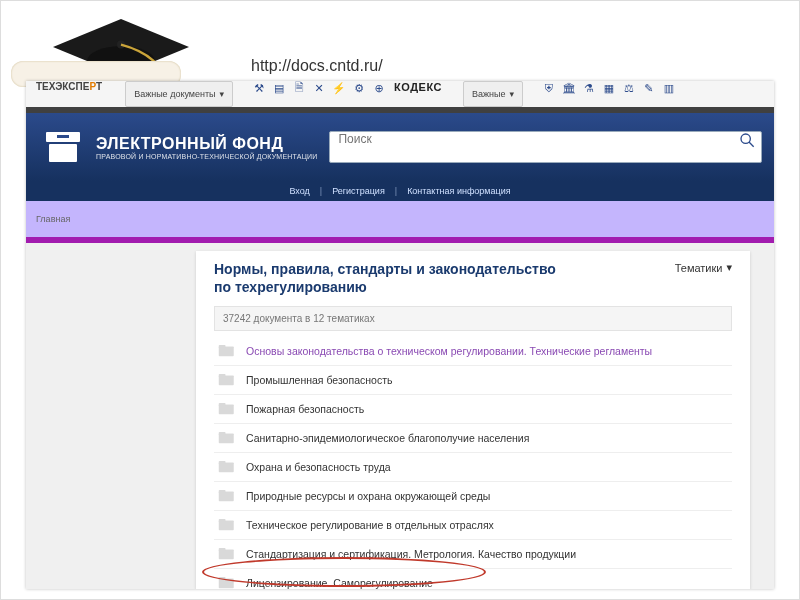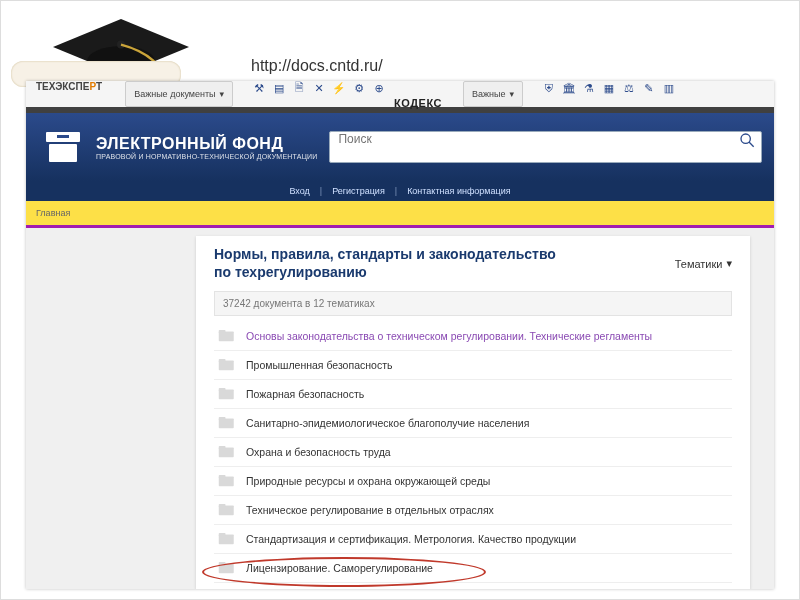--- a/index.html
+++ b/index.html
@@ -7,37 +7,37 @@
   .cap{position:absolute;top:10px;left:40px;width:160px;height:80px}
   .scroll{position:absolute;top:60px;left:10px;width:170px;height:26px;background:#f7f1e6;border-radius:12px;box-shadow:inset 0 0 2px #c9b98f}
   .url{position:absolute;top:56px;left:250px;font-size:16px;color:#333}
   .browser{position:absolute;top:80px;left:25px;right:25px;bottom:10px;box-shadow:0 0 3px rgba(0,0,0,.25);background:#fff;display:flex;flex-direction:column}
   .toolbar{height:26px;background:#f5f5f5;border-bottom:6px solid #404040;display:flex;font-size:10px;color:#444}
   .brand{padding:0 10px;font-weight:bold;color:#444}
   .brand b{color:#e07b00}
   .tb-btn{padding:3px 8px;background:#efefef;border:1px solid #ccc;border-radius:2px;margin:0 13px;display:flex;align-items:center;gap:4px;font-size:9px;cursor:pointer}
   .tb-icons{display:flex;gap:6px;margin-left:6px}
   .tb-icons span{width:14px;height:14px;display:flex;align-items:center;justify-content:center;color:#2b4a8b;font-size:11px;cursor:pointer}
-  .kodeks{font-weight:bold;letter-spacing:.5px;margin:16px 8px;color:#222;font-size:11px}
+  .kodeks{font-weight:bold;letter-spacing:.5px;margin:0 8px;color:#222;font-size:11px}
   .banner{height:68px;background:linear-gradient(#2b4a8b,#16315f);display:flex;align-items:center;color:#fff;position:relative}
   .logo-box{width:46px;height:40px;margin:0 10px 0 14px;display:flex;align-items:center;justify-content:center}
   .logo-box svg{width:40px;height:36px}
   .titlewrap{display:flex;flex-direction:column;justify-content:center}
   .titlewrap .t1{font-size:16px;font-weight:bold;letter-spacing:.5px}
   .titlewrap .t2{font-size:7px;letter-spacing:.2px;opacity:.85;text-transform:uppercase}
   .search{flex:1;margin:0 12px;height:30px;background:#fff;border:1px solid #9ab;border-radius:2px;display:flex;align-items:flex-start}
   .search input{flex:1;border:0;outline:0;padding:0 8px;font-size:12px;color:#888;background:transparent}
   .search .mag{width:28px;color:#2b4a8b;font-size:16px;display:flex;align-items:center;justify-content:center;cursor:pointer}
   .subbar{height:20px;background:#16315f;display:flex;justify-content:center;align-items:center;gap:10px;padding:0 14px;font-size:9px;color:#cfe0ff}
   .subbar a{color:#cfe0ff;cursor:pointer}
   .subbar .sep{opacity:.5}
-  .crumb{height:20px;background:#fde047;border-bottom:3px solid #a21caf;font-size:9px;color:#666;padding:2px 10px;display:flex;align-items:center}
+  .crumb{height:20px;background:#c4b5fd;border-bottom:6px solid #a21caf;font-size:9px;color:#666;padding:8px 10px;display:flex;align-items:center}
   .body{flex:1;background:#f0f0f0;overflow:hidden;position:relative}
   .panel{position:absolute;left:170px;right:24px;top:8px;bottom:0;background:#fff;box-shadow:0 1px 3px rgba(0,0,0,.15)}
-  .panel-head{display:flex;justify-content:space-between;align-items:center;padding:10px 18px 6px 18px}
+  .panel-head{display:flex;justify-content:space-between;align-items:flex-start;padding:10px 18px 6px 18px}
   .ph-title{font-size:14px;font-weight:bold;color:#1a3a6e;max-width:360px;line-height:1.25}
   .ph-drop{font-size:11px;color:#333;display:flex;align-items:center;gap:4px;cursor:pointer}
   .count{margin:4px 18px 6px 18px;padding:6px 8px;background:#f5f5f5;border:1px solid #e3e3e3;font-size:10px;color:#777}
   .list{margin:0 18px}
   .row{display:flex;align-items:center;gap:10px;padding:7px 4px;border-bottom:1px solid #eee;font-size:10.5px;color:#333;cursor:pointer}
   .row.visited{color:#8a4ab3}
   .row .ficon{width:18px;height:14px;flex-shrink:0}
   .row .ficon svg{width:18px;height:14px;opacity:.55}
   .circle{position:absolute;border:2px solid #c0392b;border-radius:50%/50%;pointer-events:none}
 </style>

